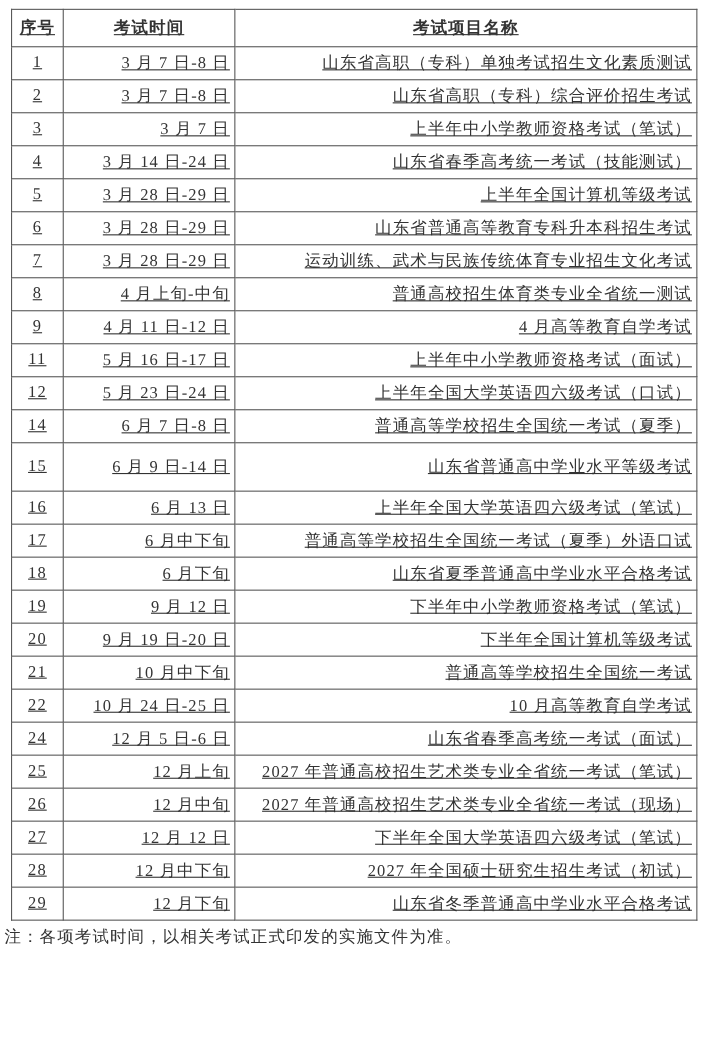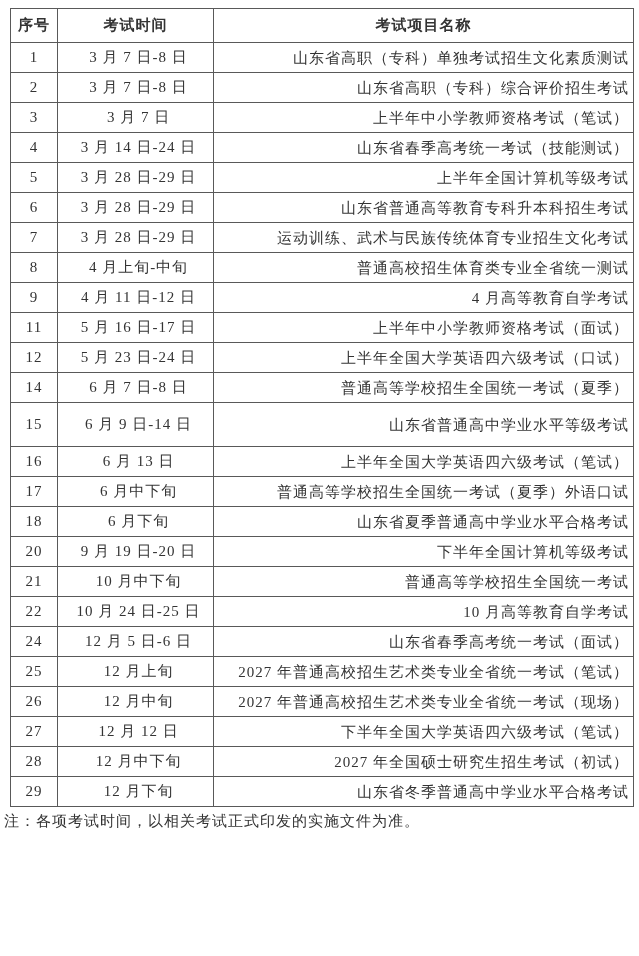--- a/index.html
+++ b/index.html
@@ -17,20 +17,21 @@
   .page {
     position: relative;
     width: 639px;
     height: 956px;
   }
   table.schedule {
     border-collapse: collapse;
     table-layout: fixed;
     width: 623px;
     margin: 8px 0 0 10px;
+    text-decoration: underline;
   }
   table.schedule th,
   table.schedule td {
     border: 1px solid #595959;
     font-size: 15px;
     letter-spacing: 1px;
     font-weight: normal;
     vertical-align: middle;
     box-sizing: border-box;
     overflow: hidden;
@@ -48,21 +49,21 @@
   }
   
   table.schedule tbody tr:nth-child(13) {
     height: 44px;
   }
   td.c-no {
     text-align: center;
     padding: 0;
   }
   td.c-time {
-    text-align: center;
+    text-align: right;
     padding: 0 4px 0 10px;
     white-space: nowrap;
   }
   td.c-name {
     text-align: right;
     padding: 2px 4px 2px 12px;
     line-height: 20px;
     word-break: break-all;
   }
   .footnote {
@@ -165,20 +166,25 @@
           <td class="c-no">17</td>
           <td class="c-time">6 月中下旬</td>
           <td class="c-name">普通高等学校招生全国统一考试（夏季）外语口试</td>
         </tr>
         <tr>
           <td class="c-no">18</td>
           <td class="c-time">6 月下旬</td>
           <td class="c-name">山东省夏季普通高中学业水平合格考试</td>
         </tr>
         <tr>
+          <td class="c-no">19</td>
+          <td class="c-time">9 月 12 日</td>
+          <td class="c-name">下半年中小学教师资格考试（笔试）</td>
+        </tr>
+        <tr>
           <td class="c-no">20</td>
           <td class="c-time">9 月 19 日-20 日</td>
           <td class="c-name">下半年全国计算机等级考试</td>
         </tr>
         <tr>
           <td class="c-no">21</td>
           <td class="c-time">10 月中下旬</td>
           <td class="c-name">普通高等学校招生全国统一考试</td>
         </tr>
         <tr>

